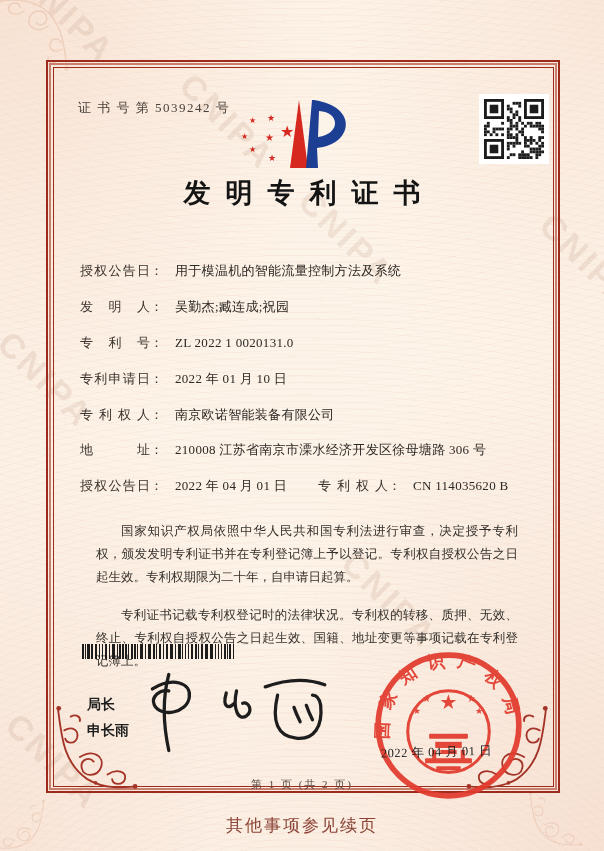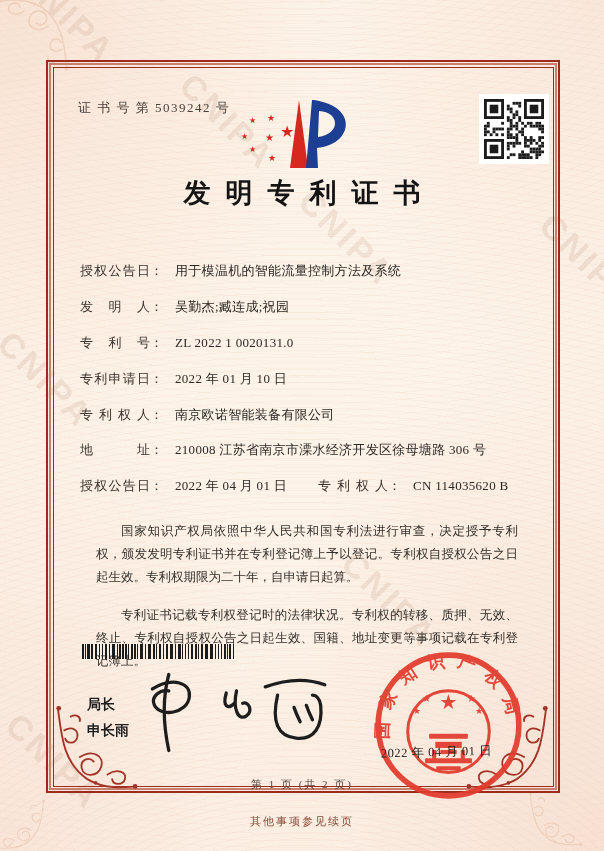--- a/index.html
+++ b/index.html
@@ -37,21 +37,21 @@
   .sig-block{position:absolute;left:87px;top:691px;font:600 14px/26px "Liberation Sans","DejaVu Sans",sans-serif;
              color:#1f1f1f;z-index:2;}
   .sig{position:absolute;left:138px;top:667px;z-index:2;}
   .corner-fl{position:absolute;z-index:2;color:#a33427;}
   .ghost{position:absolute;z-index:0;color:#e3b99f;opacity:.45;}
   .seal{position:absolute;left:371px;top:648px;z-index:4;opacity:.93;}
   .seal-date{position:absolute;left:381px;top:744px;font-size:12.5px;color:#1c1c1c;letter-spacing:.5px;
              transform:rotate(-1.5deg);z-index:5;white-space:nowrap;}
   .page-info{position:absolute;left:0;right:0;top:777px;text-align:center;font-size:11px;color:#584740;
              letter-spacing:2px;z-index:2;}
-  .note{position:absolute;left:0;right:0;top:814px;text-align:center;font-size:11px;color:#8a4335;
+  .note{position:absolute;left:0;right:0;top:814px;text-align:center;font-size:17px;color:#8a4335;
         letter-spacing:2px;z-index:2;}
 </style>
 </head>
 <body>
 
 <div class="page">
 
   <svg width="0" height="0" style="position:absolute" aria-hidden="true">
     <defs>
       <g id="flourish" fill="none" stroke="currentColor" stroke-width="2" stroke-linecap="round">

